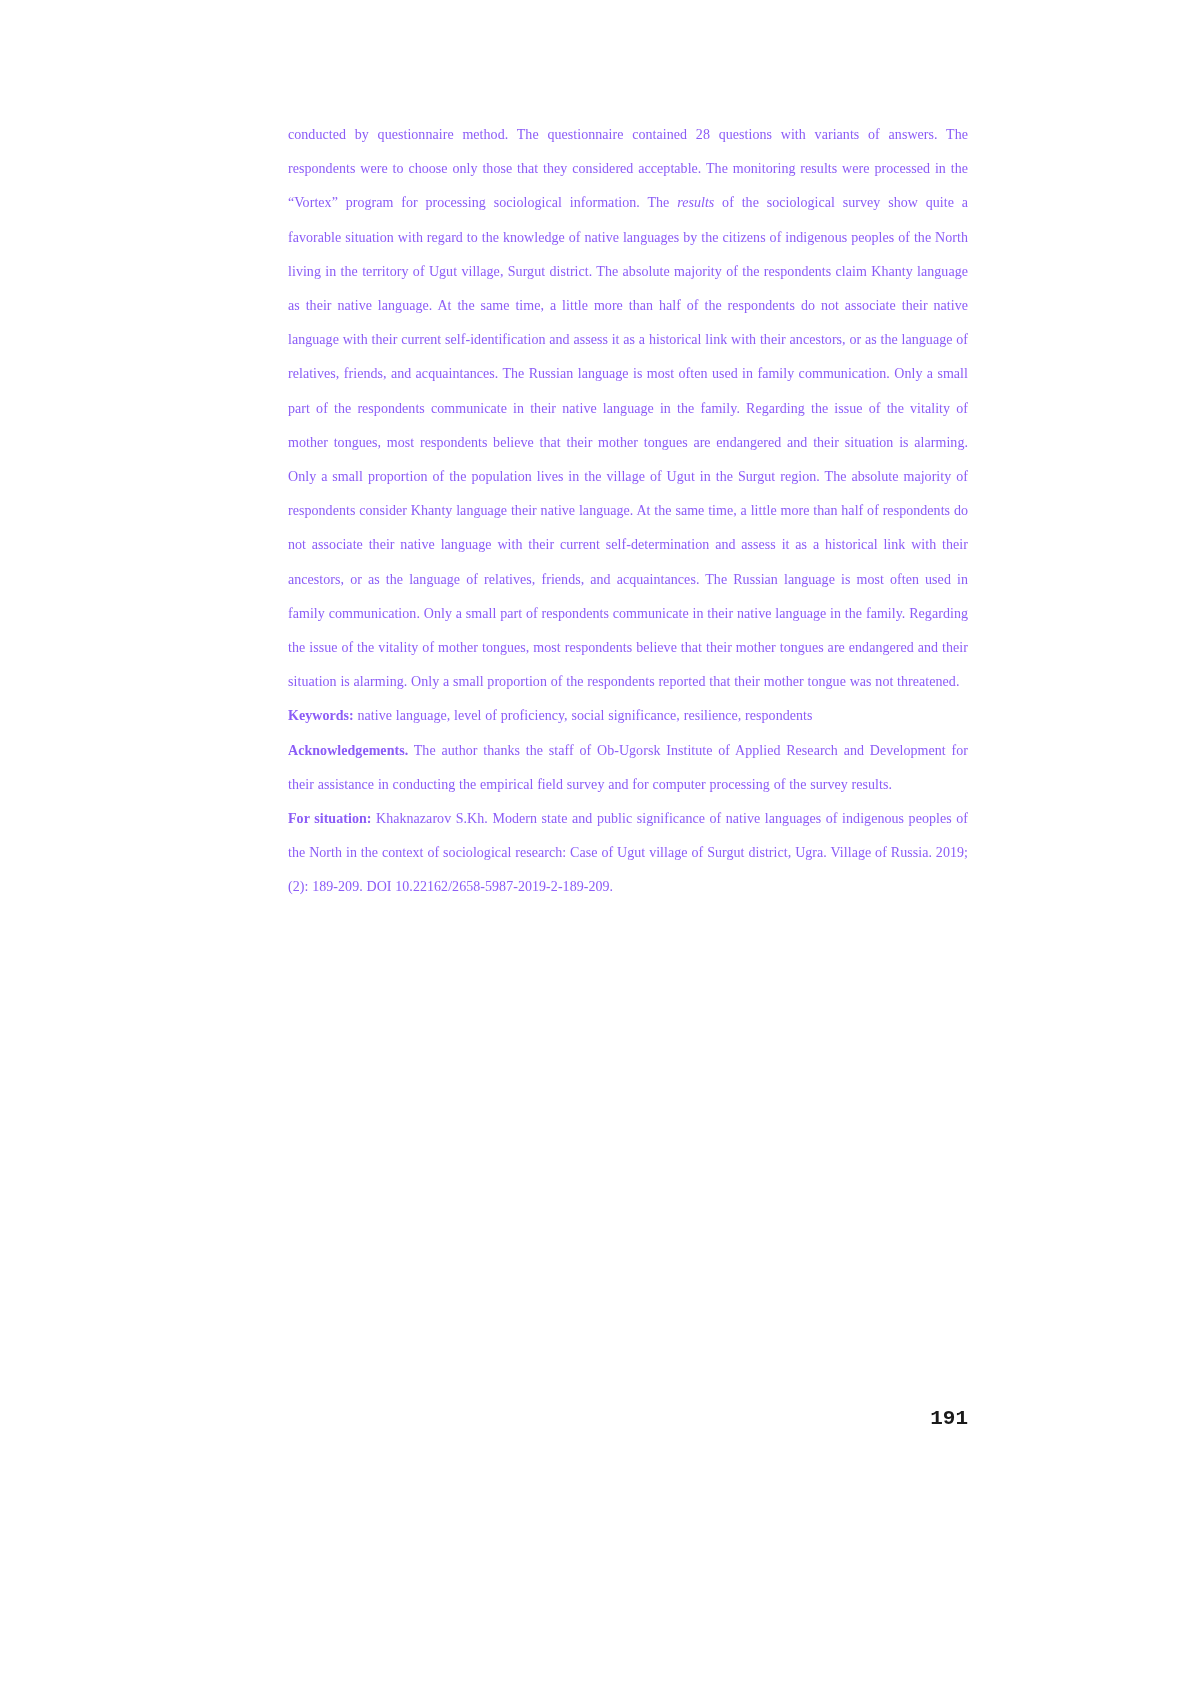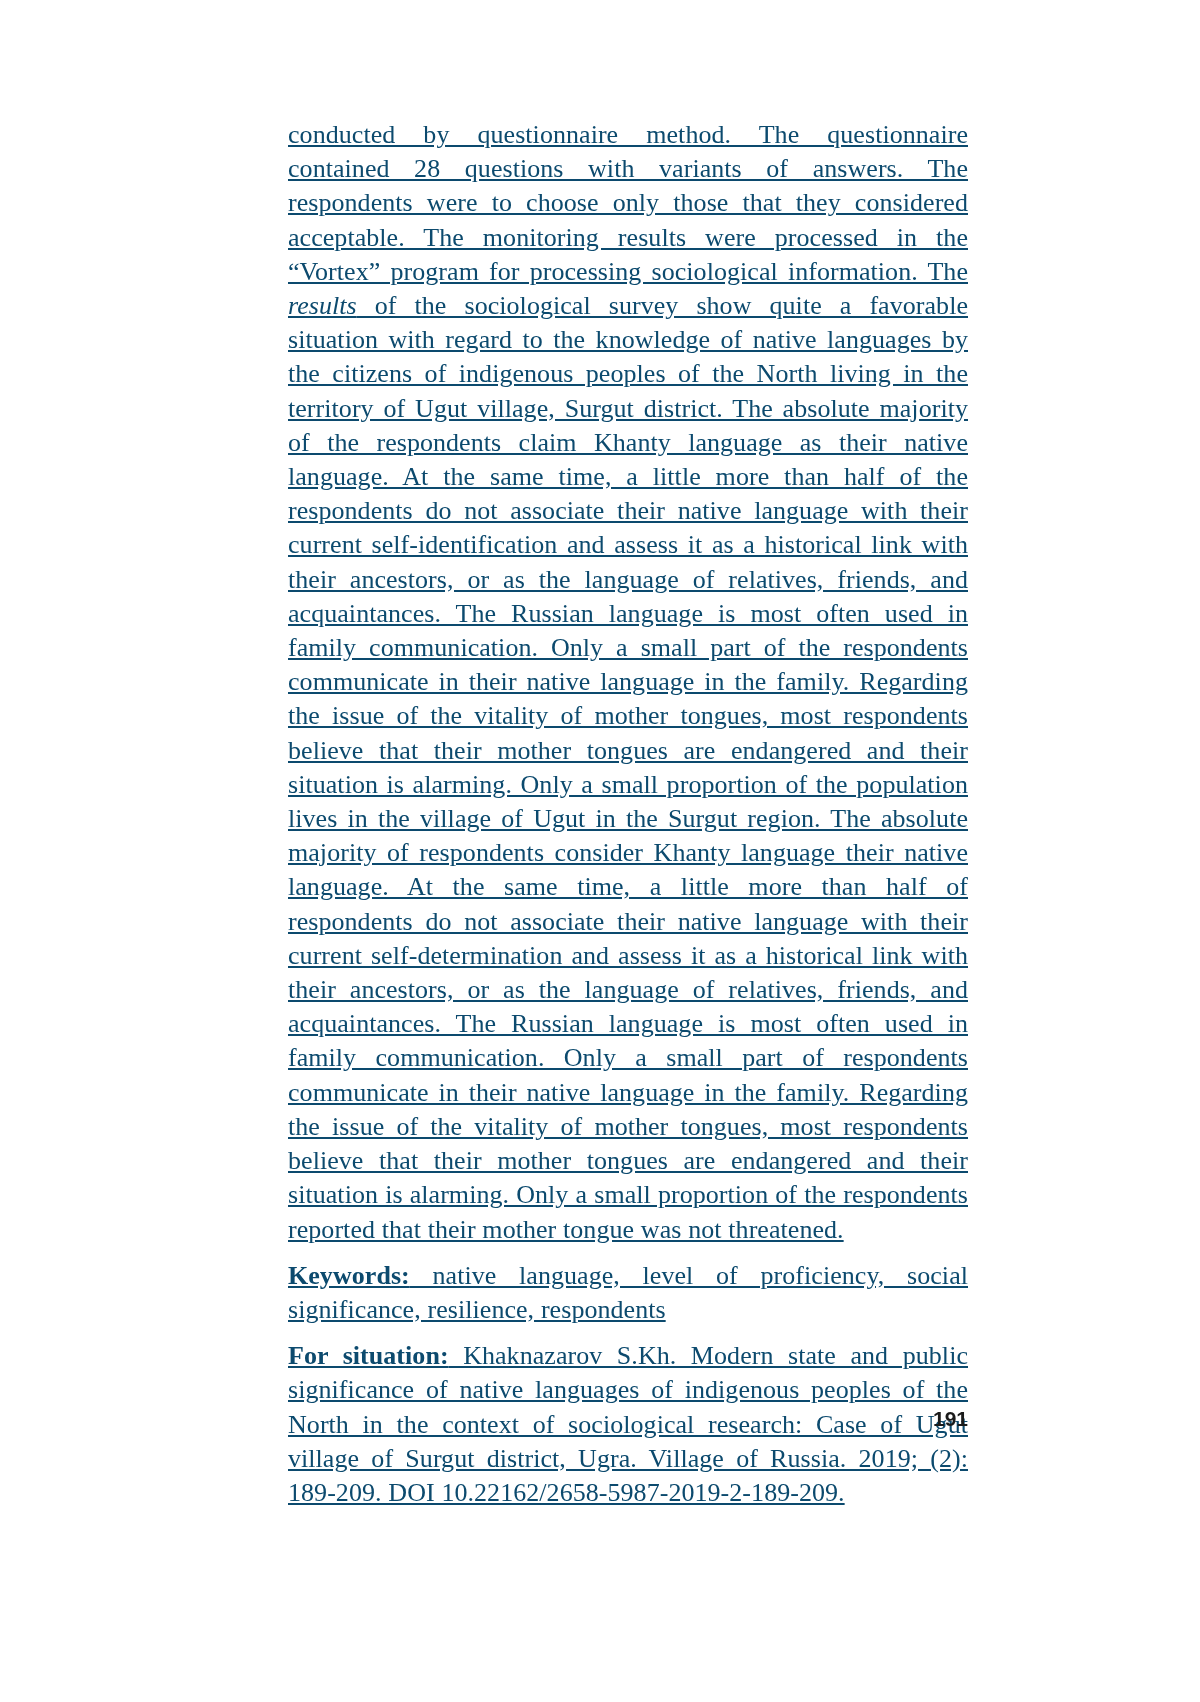--- a/index.html
+++ b/index.html
@@ -24,61 +24,61 @@
     overflow: hidden;
   }
   .content {
     position: absolute;
     left: 288px;
     top: 118px;
     width: 680px;
   }
   p.para {
     margin: 0;
-    font-size: 26px;
+    font-size: 14px;
     line-height: 34.2px;
     text-align: justify;
     text-justify: inter-word;
-    color: #0c4a6e;
+    color: #8b5cf6;
     letter-spacing: 0.05px;
     word-spacing: 0.2px;
-    text-decoration: underline;
   }
   p.para + p.para {
-    margin-top: 12px;
+    margin-top: 0;
   }
   .italic {
     font-style: italic;
   }
   .bold {
     font-weight: bold;
   }
   .page-number {
     position: absolute;
     left: 0;
     top: 1407px;
     width: 968px;
     text-align: right;
-    font-family: Liberation Sans, sans-serif;
+    font-family: Liberation Mono, monospace;
     font-size: 21px;
     font-weight: bold;
     color: #1a1a1a;
   }
 </style>
 </head>
 <body>
 
 <div class="page">
 
   <div class="content">
 
     <p class="para"><span>conducted by questionnaire method. The questionnaire contained 28 questions with variants of answers. The respondents were to choose only those that they considered acceptable. The monitoring results were processed in the “Vortex” program for processing sociological information. The </span><span class="italic">results</span><span> of the sociological survey show quite a favorable situation with regard to the knowledge of native languages by the citizens of indigenous peoples of the North living in the territory of Ugut village, Surgut district. The absolute majority of the respondents claim Khanty language  as their native language. At the same time, a little more than half of the respondents do not associate their native language with their current self-identification and assess it as a historical link with their ancestors, or as the language of relatives, friends, and acquaintances. The Russian language is most often used in family communication. Only a small part of the respondents communicate in their native language in the family. Regarding the issue of the vitality of mother tongues, most respondents believe that their mother tongues are endangered and their situation is alarming. Only a small proportion of the population lives in the village of Ugut in the Surgut region. The absolute majority of respondents consider Khanty language their native language. At the same time, a little more than half of respondents do not associate their native language with their current self-determination and assess it as a historical link with their ancestors, or as the language of relatives, friends, and acquaintances. The Russian language is most often used in family communication. Only a small part of respondents communicate in their native language in the family. Regarding the issue of the vitality of mother tongues, most respondents believe that their mother tongues are endangered and their situation is alarming. Only a small proportion of the respondents reported that their mother tongue was not threatened.</span></p>
 
     <p class="para"><span class="bold">Keywords:</span><span> native language, level of proficiency, social significance, resilience, respondents</span></p>
 
+    <p class="para"><span class="bold">Acknowledgements.</span><span> The author thanks the staff of Ob-Ugorsk Institute of Applied Research and Development for their assistance in conducting the empirical field survey and for computer processing of the survey results.</span></p>
 
     <p class="para"><span class="bold">For situation:</span><span> Khaknazarov S.Kh. Modern state and public significance of native languages of indigenous peoples of the North in the context of sociological research: Case of Ugut village of Surgut district, Ugra. Village of Russia. 2019; (2): 189-209. DOI 10.22162/2658-5987-2019-2-189-209.</span></p>
 
   </div>
 
   <div class="page-number">191</div>
 
 </div>
 
 </body></html>

